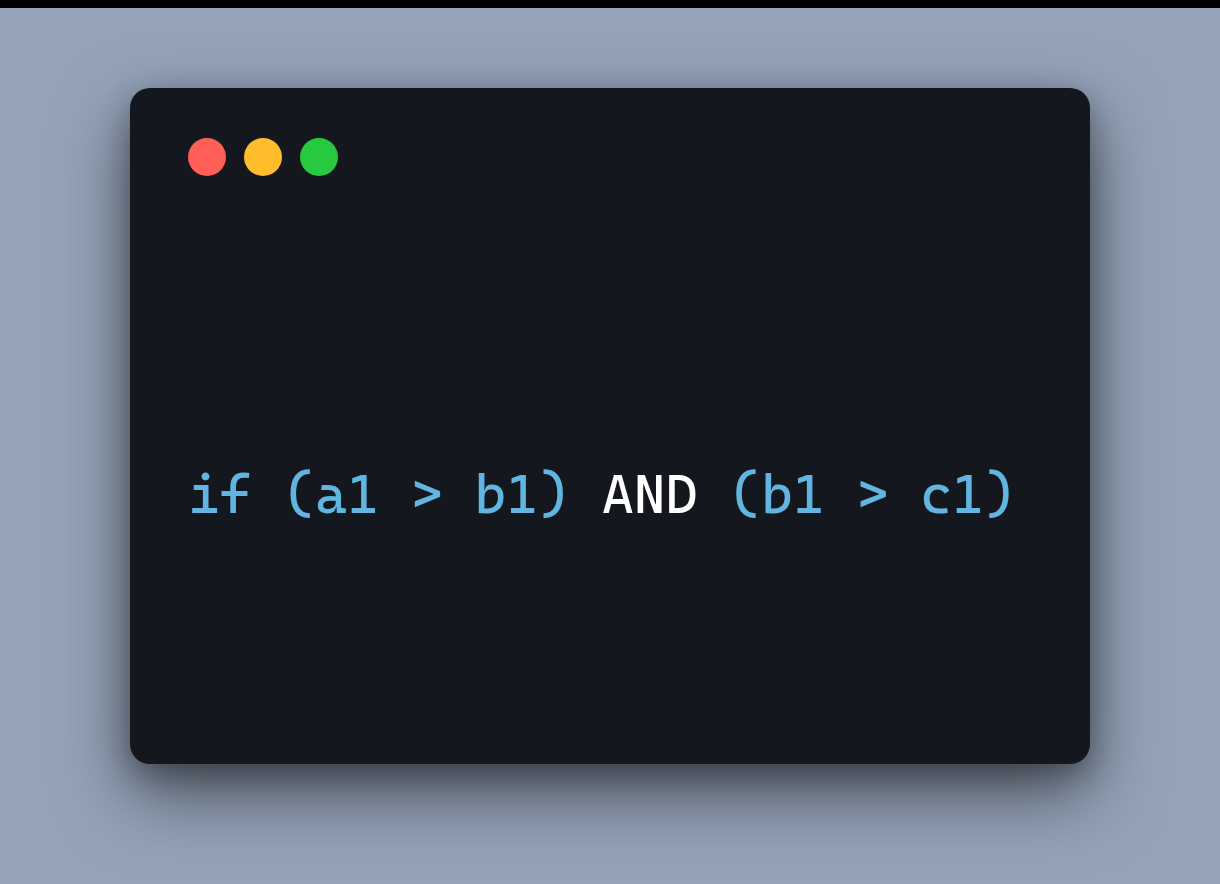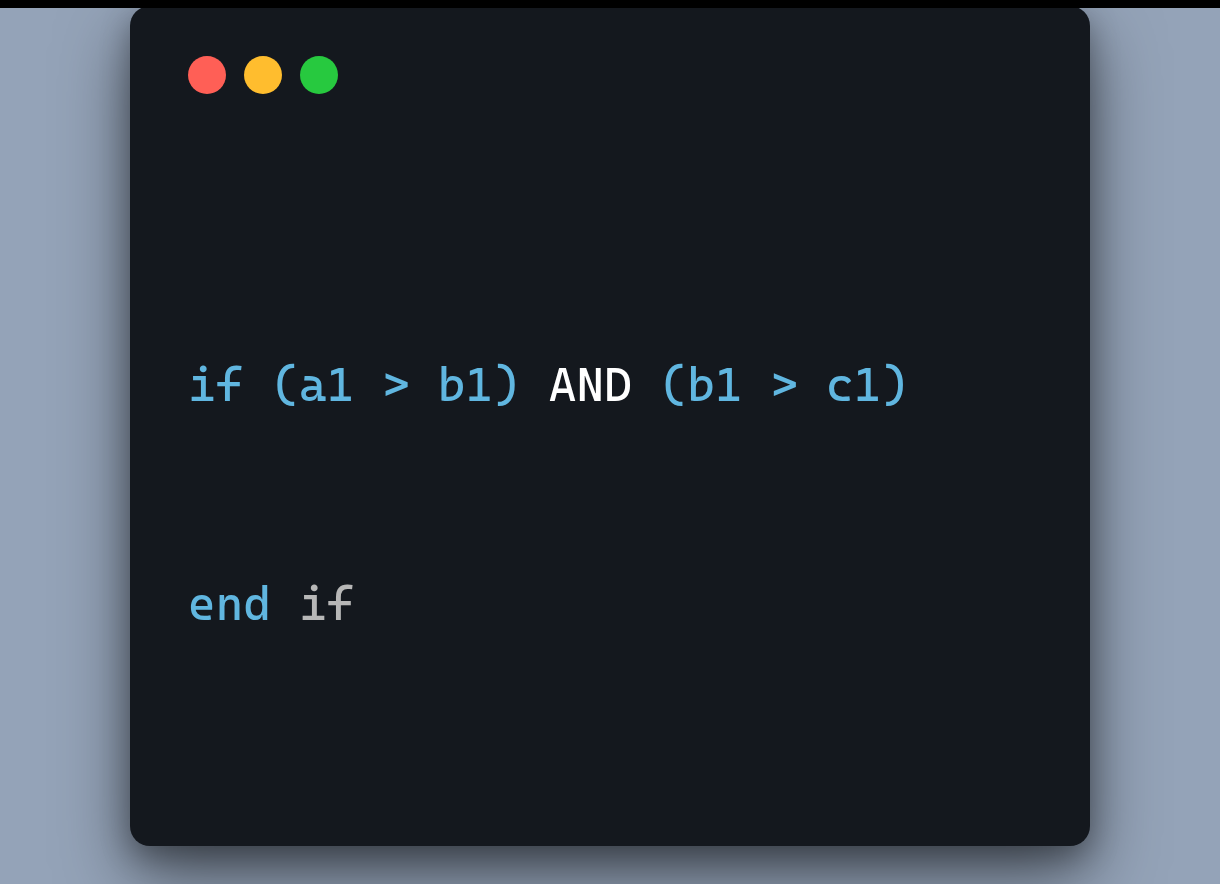--- a/index.html
+++ b/index.html
@@ -38,21 +38,21 @@
       width: 38px;
       height: 38px;
       border-radius: 50%;
     }
     
     .red { background: #ff5f56; }
     .yellow { background: #ffbd2e; }
     .green { background: #27c93f; }
     
     .code {
-      font-size: 47px;
+      font-size: 54px;
       line-height: 1.55;
       font-weight: 400;
       white-space: pre;
       letter-spacing: 0.2px;
     }
     
     .blue { color: #60b6e0; }
     .gray { color: #b7b7b7; }
     .white { color: #ffffff; }
   </style>
@@ -60,15 +60,14 @@
 <body>
 
 <div class="window">
   <div class="traffic-lights">
     <div class="dot red"></div>
     <div class="dot yellow"></div>
     <div class="dot green"></div>
   </div>
   <div class="code">
     <div><span class="blue">if</span><span class="blue"> (a1 </span><span class="blue">&gt;</span><span class="blue"> b1) </span><span class="white">AND</span><span class="blue"> (b1 </span><span class="blue">&gt;</span><span class="blue"> c1)</span></div>
-    <div><span class="blue">end</span><span class="gray"> </span><span class="gray">if</span></div>
   </div>
 </div>
 
 </body></html>

